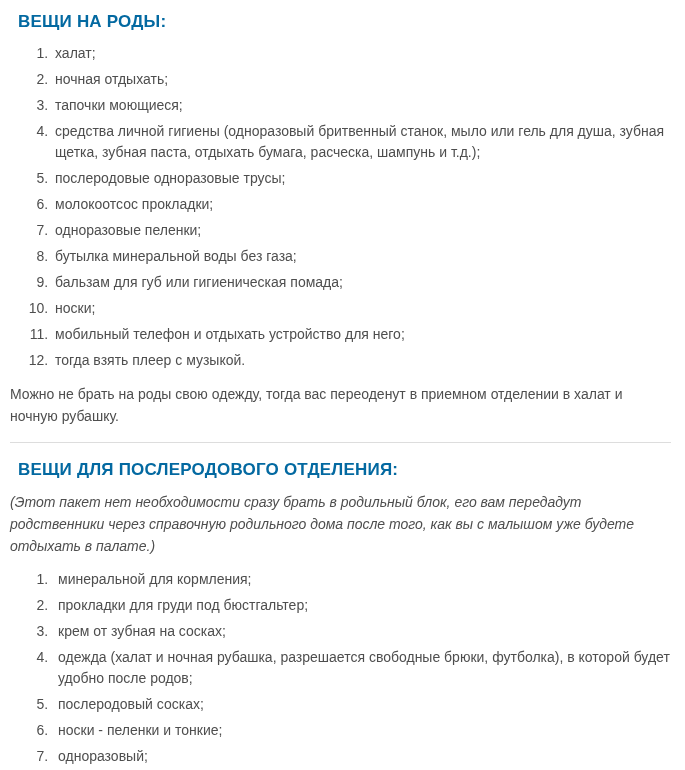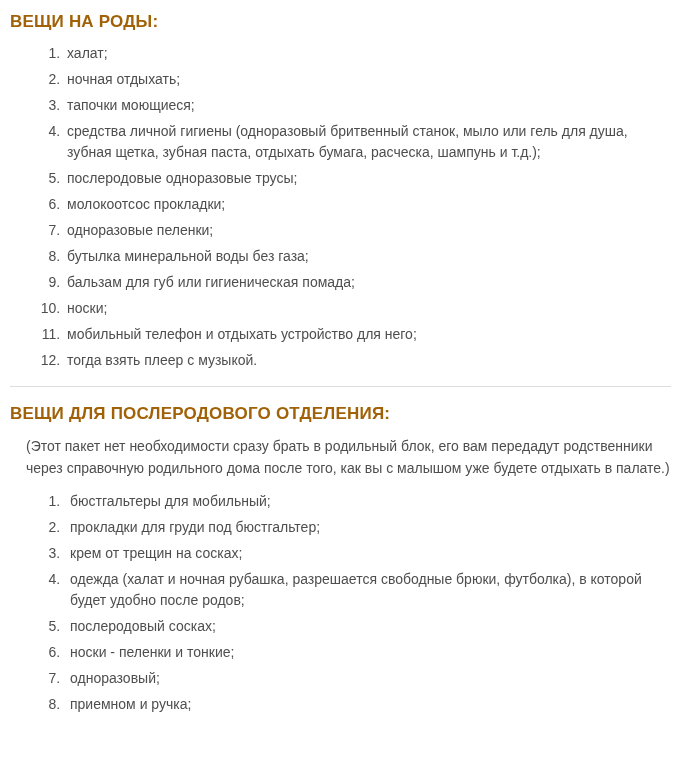--- a/index.html
+++ b/index.html
@@ -15,45 +15,46 @@
     font-size: 14px;
     color: #4e4e4e;
   }
   .page {
     padding: 12px 14px 0 10px;
     box-sizing: border-box;
   }
   .section-title {
     font-size: 17px;
     font-weight: 700;
-    color: #a16207;
+    color: #0369a1;
     letter-spacing: 0.2px;
-    margin: 0 0 11px 0;
+    margin: 0 0 11px 8px;
     line-height: 20px;
   }
   ol.item-list {
     margin: 0 0 12px 0;
     padding: 0 0 0 38px;
     list-style: decimal outside;
   }
   ol.item-list li {
-    margin: 0 0 5px 16px;
+    margin: 0 0 5px 4px;
     padding-left: 3px;
     line-height: 21px;
   }
   ol.list-postpartum li {
     padding-left: 6px;
   }
   p.body-text {
     margin: 12px 0 14px 0;
     line-height: 22px;
   }
   p.intro-text {
-    margin: 0 0 12px 16px;
+    margin: 0 0 12px 0;
     line-height: 22px;
+    font-style: italic;
   }
   hr.divider {
     border: none;
     border-top: 1px solid #dddddd;
     margin: 15px 0 17px 0;
     height: 0;
   }
 </style>
 </head>
 <body>
@@ -71,33 +72,34 @@
         <li>послеродовые одноразовые трусы;</li>
         <li>молокоотсос прокладки;</li>
         <li>одноразовые пеленки;</li>
         <li>бутылка минеральной воды без газа;</li>
         <li>бальзам для губ или гигиеническая помада;</li>
         <li>носки;</li>
         <li>мобильный телефон и отдыхать устройство для него;</li>
         <li>тогда взять плеер с музыкой.</li>
       </ol>
 
+    <p class="body-text">Можно не брать на роды свою одежду, тогда вас переоденут в приемном отделении в халат и ночную рубашку.</p>
   </section>
 
   <hr class="divider">
 
   <section>
     <h2 class="section-title">ВЕЩИ ДЛЯ ПОСЛЕРОДОВОГО ОТДЕЛЕНИЯ:</h2>
 
     <p class="intro-text">(Этот пакет нет необходимости сразу брать в родильный блок, его вам передадут родственники через справочную родильного дома после того, как вы с малышом уже будете отдыхать в палате.)</p>
 
     <ol class="item-list list-postpartum">
-        <li>бюстгальтеры для мобильный;</li>
+        <li>минеральной для кормления;</li>
         <li>прокладки для груди под бюстгальтер;</li>
-        <li>крем от трещин на сосках;</li>
+        <li>крем от зубная на сосках;</li>
         <li>одежда (халат и ночная рубашка, разрешается свободные брюки, футболка), в которой будет удобно после родов;</li>
         <li>послеродовый сосках;</li>
         <li>носки - пеленки и тонкие;</li>
         <li>одноразовый;</li>
         <li>приемном и ручка;</li>
       </ol>
   </section>
 
 </div>
 

